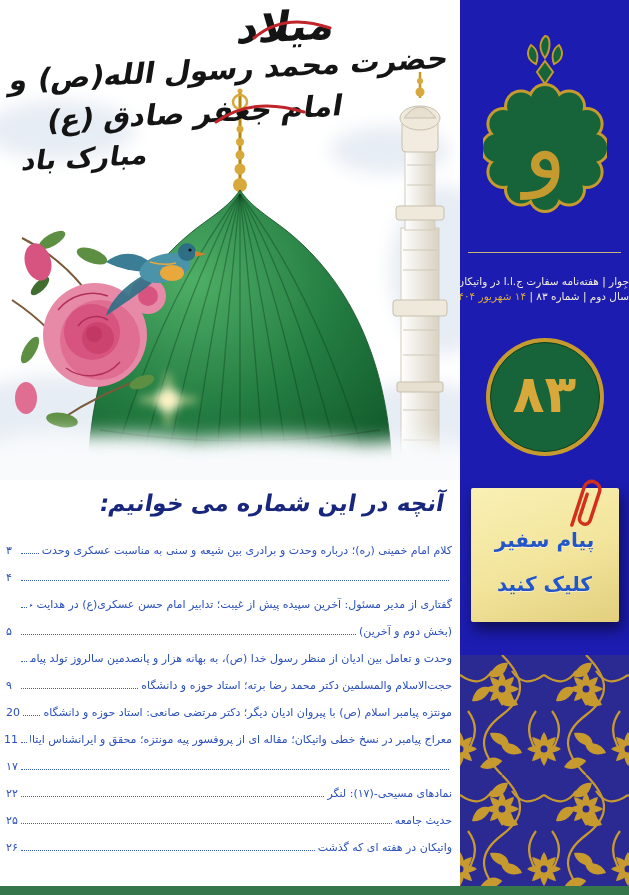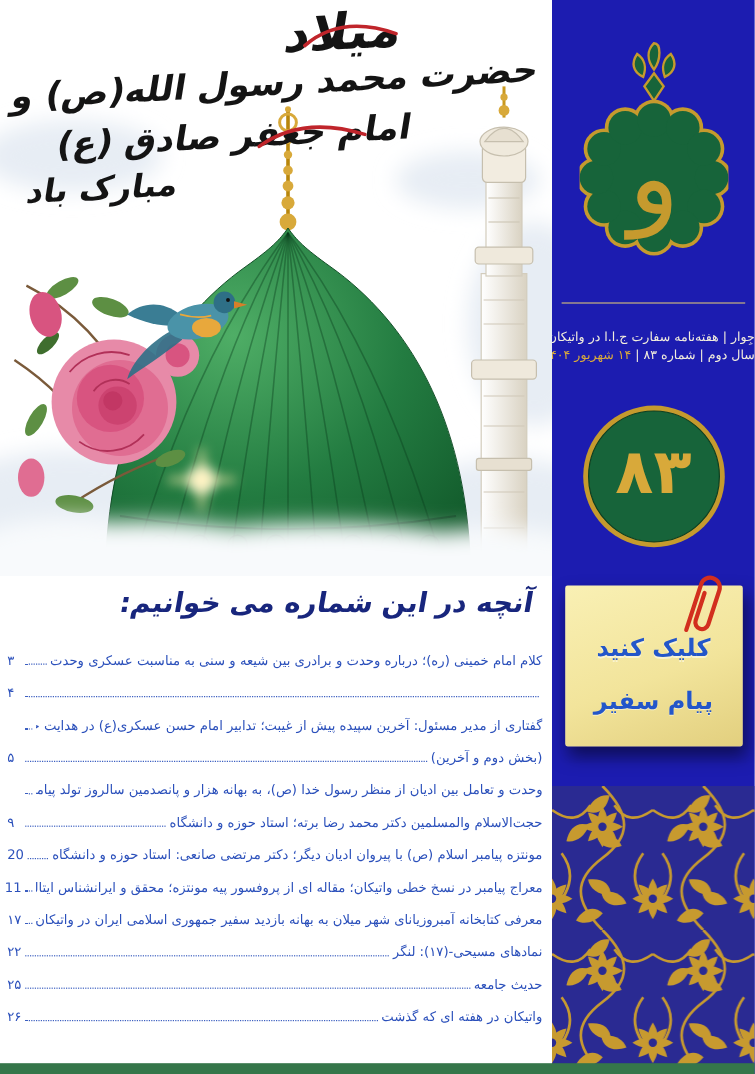--- a/index.html
+++ b/index.html
@@ -276,21 +276,20 @@
     <span class="toc-page">20</span>
   </div>
 
   <div class="toc-row">
     <span class="toc-text">معراج پیامبر در نسخ خطی واتیکان؛ مقاله ای از پروفسور پیه مونتزه؛ محقق و ایرانشناس ایتالیایی (بخش سوم)</span>
     <span class="toc-leader"></span>
     <span class="toc-page">11</span>
   </div>
 
   <div class="toc-row">
-    <span class="toc-text">معرفی کتابخانه آمبروزیانای شهر میلان به بهانه بازدید سفیر جمهوری اسلامی ایران در واتیکان</span>
     <span class="toc-leader"></span>
     <span class="toc-page">۱۷</span>
   </div>
 
   <div class="toc-row">
     <span class="toc-text">نمادهای مسیحی-(۱۷): لنگر</span>
     <span class="toc-leader"></span>
     <span class="toc-page">۲۲</span>
   </div>
 
@@ -365,22 +364,22 @@
   </div>
 
   <div class="note-wrap">
     <div class="note"></div>
     <svg class="paperclip" width="40" height="62" viewBox="0 0 40 62">
       <g transform="rotate(18 20 30)">
         <path d="M14 54 L14 14 A8 8 0 0 1 30 14 L30 44 A5.5 5.5 0 0 1 19 44 L19 20" stroke="#d22f1e" stroke-width="3.5" fill="none" stroke-linecap="round"></path>
       </g>
     </svg>
     <div class="note-text">
+      <div>پیام سفیر</div>
       <div>کلیک کنید</div>
-      <div>پیام سفیر</div>
     </div>
   </div>
 
   <svg class="pattern" viewBox="0 0 169 240">
     <defs>
       <g id="rosette">
         <g fill="#c79a2f">
           <path d="M0 -17 C5 -9 5 -4 0 0 C-5 -4 -5 -9 0 -17 Z"></path>
           <path d="M0 -17 C5 -9 5 -4 0 0 C-5 -4 -5 -9 0 -17 Z" transform="rotate(45)"></path>
           <path d="M0 -17 C5 -9 5 -4 0 0 C-5 -4 -5 -9 0 -17 Z" transform="rotate(90)"></path>

